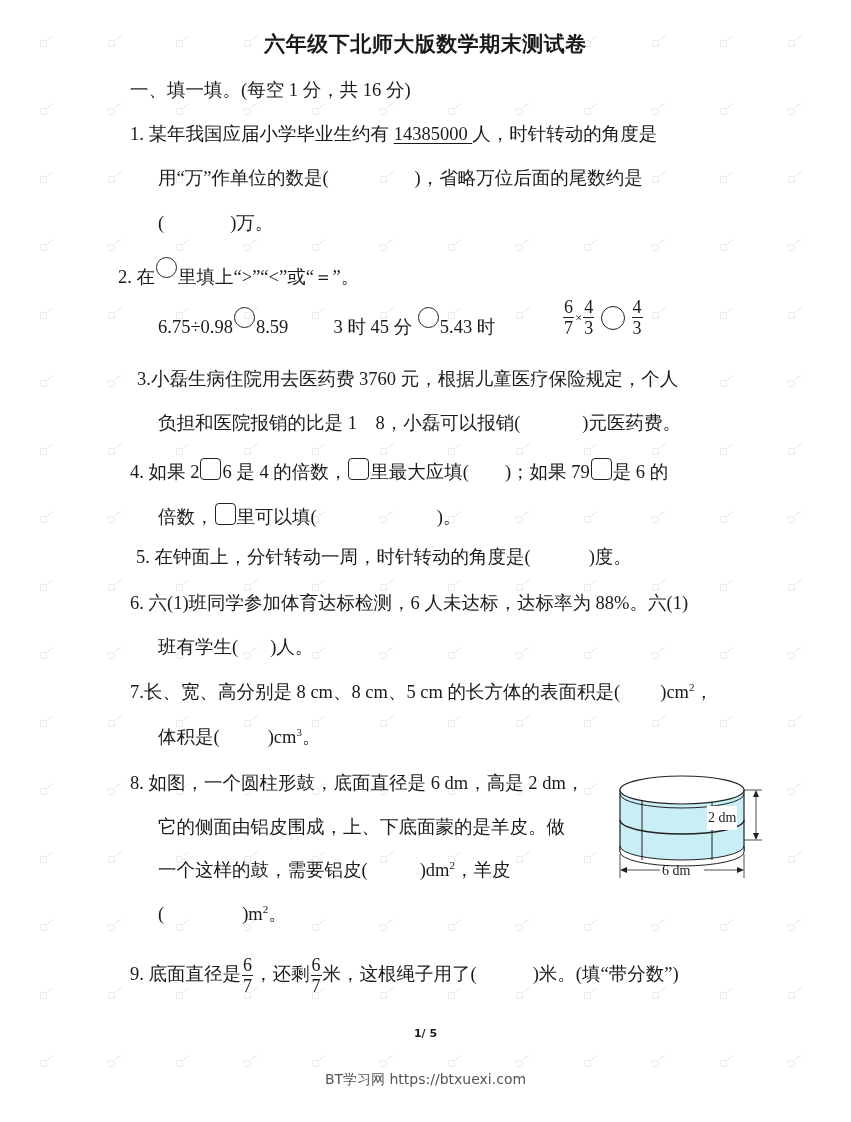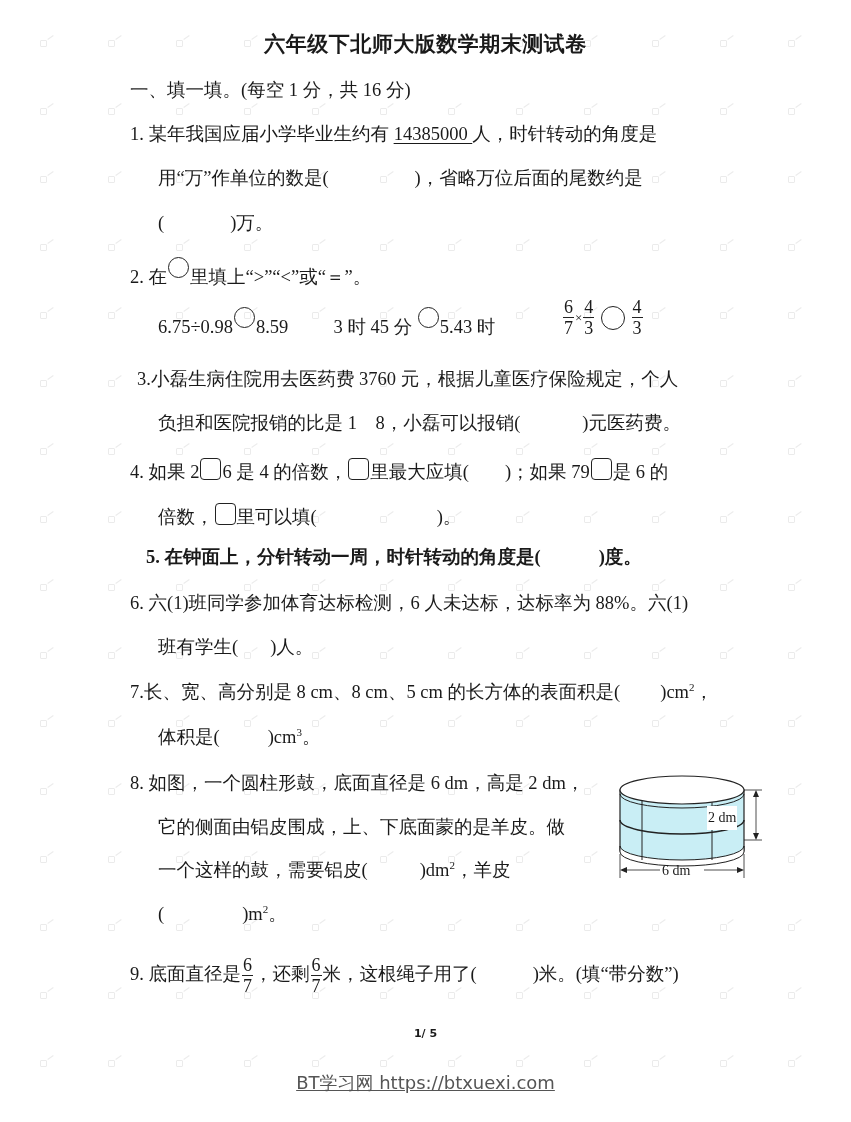--- a/index.html
+++ b/index.html
@@ -17,21 +17,21 @@
   }
   .line { position: absolute; font-size: 18.5px; white-space: nowrap; line-height: 24px; }
   .blank { display: inline-block; }
   .u { text-decoration: underline; text-underline-offset: 3px; }
   .circle { display: inline-block; width: 19px; height: 19px; border: 1.2px solid #222; border-radius: 50%; vertical-align: 5px; margin: 0 1px; }
   .box { display: inline-block; width: 19px; height: 20px; border: 1.2px solid #222; border-radius: 4px; vertical-align: -2px; margin: 0 1px; }
   .frac { display: inline-flex; flex-direction: column; align-items: center; vertical-align: middle; line-height: 20px; font-size: 18px; margin: 0 1px; }
   .frac .num { border-bottom: 1.2px solid #222; padding: 0 1px; }
   sup { font-size: 11px; vertical-align: 7px; line-height: 0; }
   .pagenum { position: absolute; top: 1027px; left: 0; width: 851px; text-align: center; font-family: "DejaVu Sans", sans-serif; font-weight: bold; font-size: 11px; }
-  .footer { position: absolute; top: 1071px; left: 0; width: 851px; text-align: center; font-family: "DejaVu Sans", sans-serif; font-size: 18px; color: #555; text-decoration: underline; }
+  .footer { position: absolute; top: 1071px; left: 0; width: 851px; text-align: center; font-family: "DejaVu Sans", sans-serif; font-size: 14px; color: #555; }
   .drum { position: absolute; left: 612px; top: 768px; width: 150px; height: 115px; }
 </style>
 </head>
 <body>
 
 <div id="wm-layer">
     <div class="wm" style="left: 40px; top: 40px;"></div>
     <div class="wm" style="left: 108px; top: 40px;"></div>
     <div class="wm" style="left: 176px; top: 40px;"></div>
     <div class="wm" style="left: 244px; top: 40px;"></div>
@@ -233,21 +233,21 @@
   <span>1.</span>
   <span>某年我国应届小学毕业生约有 </span><span class="u">14385000 </span><span>人，时针转动的角度是</span>
 </div>
 <div class="line" style="top:166px; left:158px;">
   <span>用“万”作单位的数是(</span><span class="blank" style="width:86px"></span><span>)，省略万位后面的尾数约是</span>
 </div>
 <div class="line" style="top:211px; left:158px;">
   <span>(</span><span class="blank" style="width:66px"></span><span>)万。</span>
 </div>
 
-<div class="line" style="top:257px; left:130px;text-align:right;">
+<div class="line" style="top:257px; left:118px;text-align:right;">
   <span>2.</span>
   <span>在</span><span class="circle"></span><span>里填上“&gt;”“&lt;”或“＝”。</span>
 </div>
 <div class="line" style="top:307px; left:158px;">
   <span>6.75÷0.98</span><span class="circle"></span><span>8.59</span>
   <span style="display:inline-block;width:36px"></span>
   <span>3 时 45 分</span>
   <span class="circle"></span><span>5.43 时</span>
 </div>
 <div class="line" style="top:297px; left:562px;">
@@ -273,21 +273,21 @@
 </div>
 
 <div class="line" style="top:458px; left:130px;">
   <span>4.</span>
   <span>如果 2</span><span class="box"></span><span>6 是 4 的倍数，</span><span class="box"></span><span>里最大应填(</span><span class="blank" style="width:36px"></span><span>)；如果 79</span><span class="box"></span><span>是 6 的</span>
 </div>
 <div class="line" style="top:503px; left:158px;">
   <span>倍数，</span><span class="box"></span><span>里可以填(</span><span class="blank" style="width:120px"></span><span>)。</span>
 </div>
 
-<div class="line" style="top:545px; left:146px;font-weight:bold;">
+<div class="line" style="top:545px; left:136px;">
   <span>5.</span>
   <span>在钟面上，分针转动一周，时针转动的角度是(</span><span class="blank" style="width:58px"></span><span>)度。</span>
 </div>
 
 <div class="line" style="top:591px; left:130px;">
   <span>6.</span>
   <span>六(1)班同学参加体育达标检测，6 人未达标，达标率为 88%。六(1)</span>
 </div>
 <div class="line" style="top:635px; left:158px;">
   <span>班有学生(</span><span class="blank" style="width:32px"></span><span>)人。</span>

